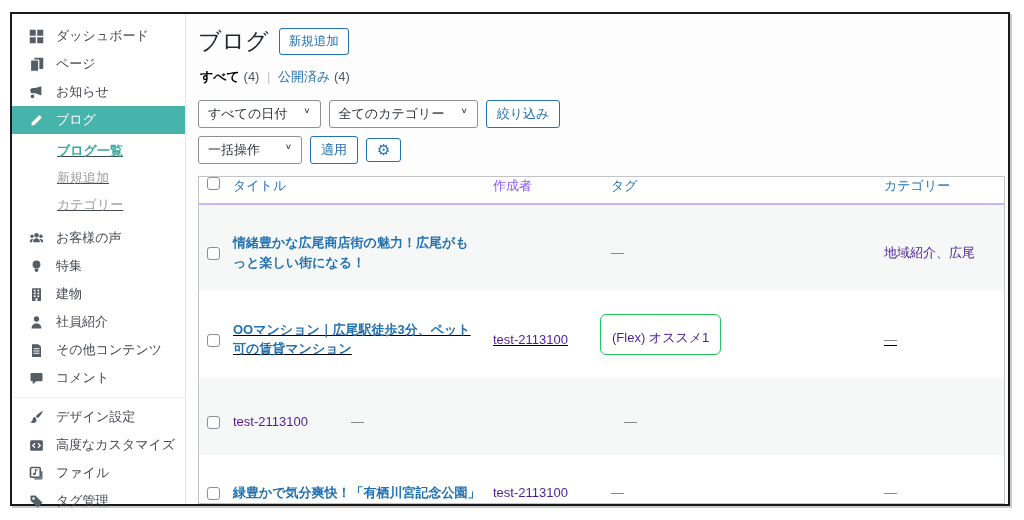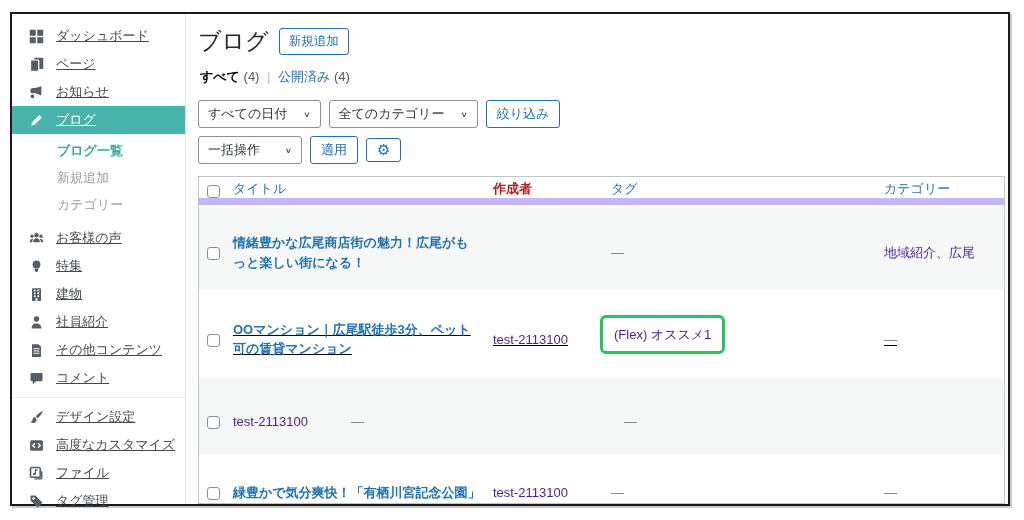--- a/index.html
+++ b/index.html
@@ -7,28 +7,28 @@
   .stage { position:relative; width:1024px; height:520px; overflow:hidden; }
 
   .frame { position:absolute; left:10px; top:12px; width:1000px; height:494px;
            border:2px solid #191919; background:#fff; display:flex;
            box-shadow:2px 2px 0 rgba(140,140,140,.45); }
 
   
   .sidebar { width:174px; flex:none; background:#fff; border-right:1px solid #e4e4e4;
              padding-top:8px; position:relative; z-index:3; font-size:13px; color:#44494e; }
   .menu-item { height:28px; display:flex; align-items:center; padding-left:17px; gap:11px;
-               cursor:pointer; position:relative; white-space:nowrap;text-decoration:underline; }
+               cursor:pointer; position:relative; white-space:nowrap; }
   .menu-item .mi-icon { width:16px; height:16px; flex:none; display:flex; align-items:center; }
   .menu-item svg { width:15px; height:15px; fill:#555d66; }
   .menu-item.active { background:#46b4ab; color:#fff; }
   .menu-item.active svg { fill:#fff; }
   .menu-item.active::after { content:""; position:absolute; right:-7px; top:50%; margin-top:-7px;
                border:7px solid transparent; border-left-color:#46b4ab; z-index:4; }
-  .submenu { padding:3px 0 6px 0; }
+  .submenu { padding:3px 0 6px 0;text-decoration:underline; }
   .submenu-item { height:27px; line-height:27px; padding-left:45px; font-size:13px;
                   color:#9a9a9a; cursor:pointer; white-space:nowrap; }
   .submenu-item.current { color:#38a99f; font-weight:bold; }
   .menu-divider { border-top:1px solid #ededed; margin:5px 0; }
 
   
   .main { flex:1; background:#fdfdfd; padding:12px 3px 0 12px; display:flex; flex-direction:column;
           overflow:hidden; position:relative; z-index:1; }
   .title-row { display:flex; align-items:center; gap:10px; margin-bottom:9px; }
   .page-title { font-size:23px; font-weight:400; color:#23282d; }
@@ -38,49 +38,49 @@
   .add-new { font-size:12.5px; padding:4px 9px; }
 
   .views { font-size:13px; margin:2px 0 14px 2px; color:#50575e; }
   .views .v-all { color:#000; font-weight:bold; }
   .views .sep { color:#c3c4c7; margin:0 4px; }
   .views a { color:#2271b1; text-decoration:none; cursor:pointer; }
 
   .filter-row, .bulk-row { display:flex; align-items:center; gap:8px; }
   .filter-row { margin-bottom:8px; }
   .bulk-row { margin-bottom:12px; }
-  .select { display:inline-flex; align-items:center; justify-content:space-between; gap:16px;
+  .select { display:inline-flex; align-items:flex-start; justify-content:space-between; gap:16px;
             border:1px solid #8c8f94; border-radius:3px; background:#fff; color:#2c3338;
             font-size:13px; padding:4px 9px; cursor:pointer; }
   .select .chev { font-size:10px; color:#3c434a; transform:scaleY(.8); }
   .bulk-select { width:104px; }
   .gear-btn { font-size:15px; line-height:15px; padding:3px 10px 4px; }
 
   
   .table { border:1px solid #c3c4c7; background:#fff; flex:1; overflow:hidden; font-size:13px; }
   .tr { display:flex; }
-  .thead { height:28px; align-items:flex-end; border-bottom:7px solid #c4b5fd; background:#fff; }
+  .thead { height:28px; align-items:flex-start; border-bottom:2px solid #c4b5fd; background:#fff; }
   .c-cb   { width:34px;  flex:none; padding-left:8px; }
   .c-title{ width:260px; flex:none; padding-right:12px; }
   .c-author{ width:118px; flex:none; }
   .c-tags { width:273px; flex:none; }
   .c-cat  { flex:1; }
   .th { color:#2271b1; }
-  .th-plain { color:#b91c1c;font-weight:bold; }
+  .th-plain { color:#8b5cf6; }
   .checkbox { width:13px; height:13px; border:1px solid #8c8f94; border-radius:3px; background:#fff; cursor:pointer; }
   .row { align-items:center; padding-top:10px; }
   .row.alt { background:#f6f7f7; }
   .row .checkbox { margin-top:2px; }
   .row-title { color:#2271b1; font-weight:bold; text-decoration:none; line-height:1.5; display:block; cursor:pointer; }
   .cell-link { color:#4c1d95; text-decoration:none; cursor:pointer; }
   .dash { color:#787c82; }
   .r0 { min-height:85px; } .r1 { min-height:88px;text-decoration:underline; } .r2 { min-height:77px; } .r3 { min-height:65px; }
 
-  .annot-box { display:inline-block; border:3px solid #22c55e; border-radius:6px;
-               padding:8px 11px 7px; margin:-9px 0 0 -11px; background:transparent; }
+  .annot-box { display:inline-block; border:1px solid #22c55e; border-radius:6px;
+               padding:14px 11px 7px; margin:-9px 0 0 -11px; background:transparent; }
 </style>
 </head>
 <body>
 
 <div class="stage">
 <div class="frame">
 
   <aside class="sidebar">
 
     <div class="menu-item">

